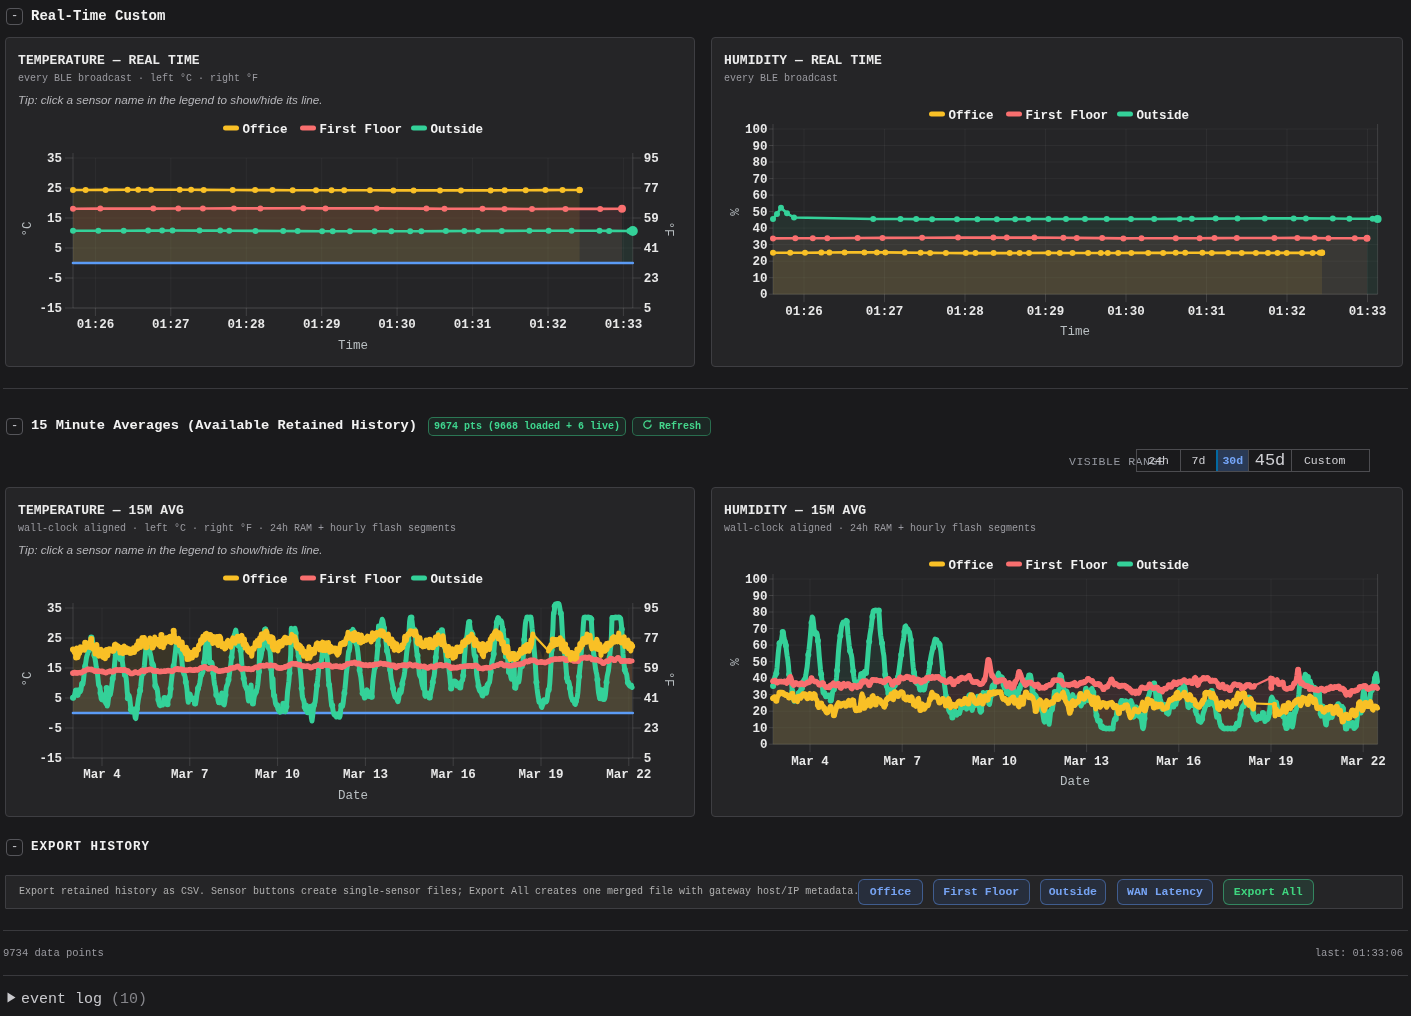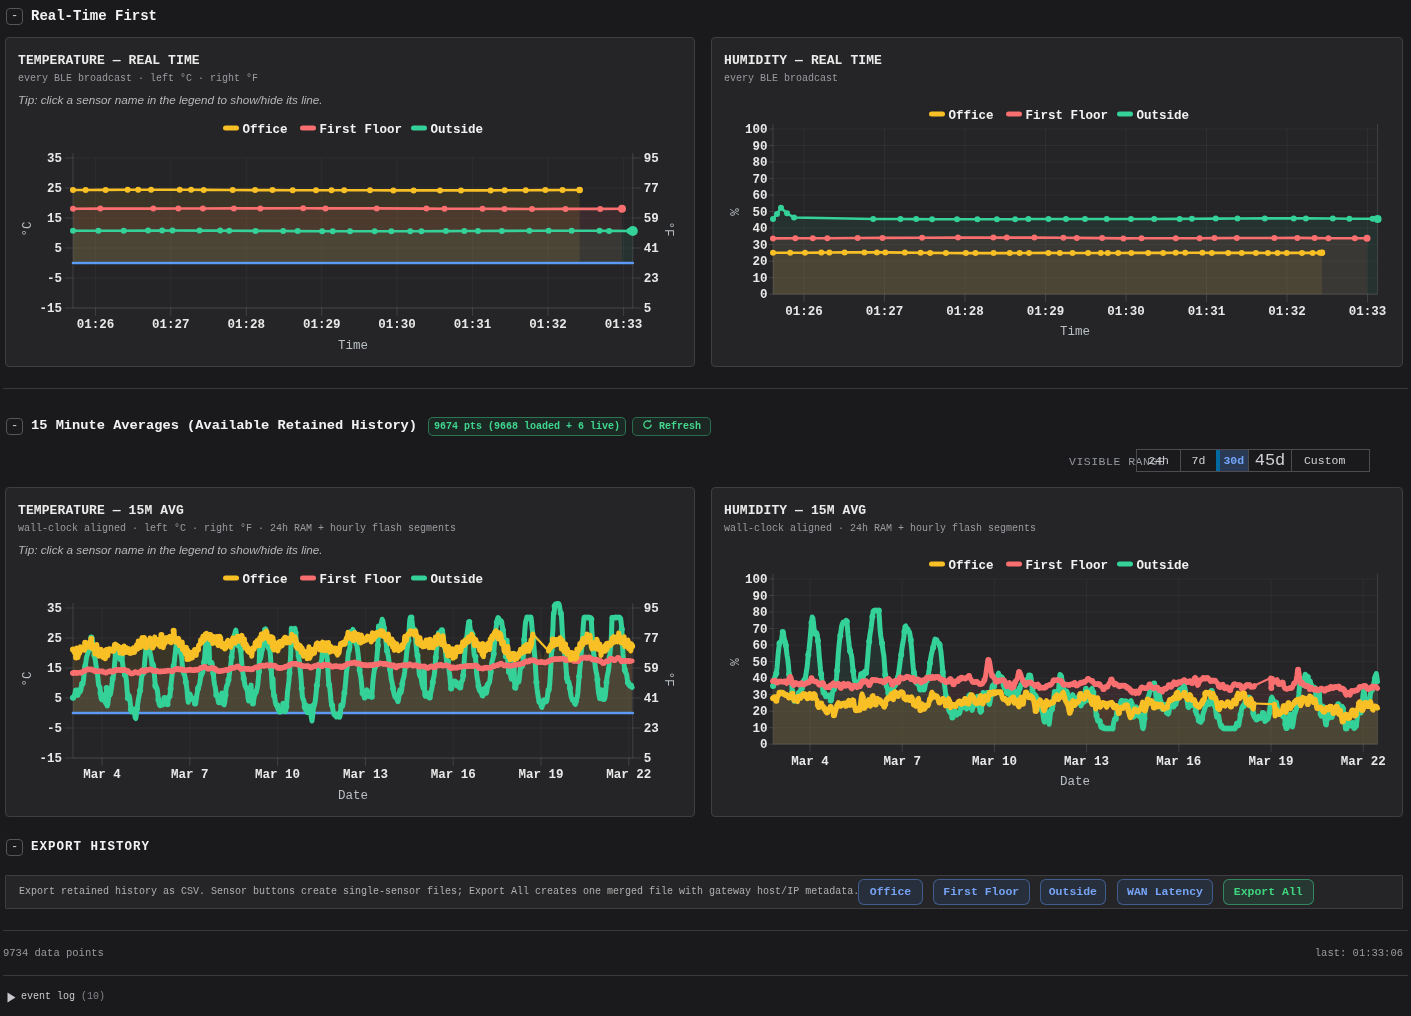--- a/index.html
+++ b/index.html
@@ -11,21 +11,21 @@
 .tip{position:absolute;left:12px;top:55px;font-family:"Liberation Sans",sans-serif;font-style:italic;font-size:11.7px;color:#b6b6ba;white-space:nowrap}
 .ch{position:absolute;left:-1px;top:-1px}
 .tk{font:700 12.5px "Liberation Mono",monospace;fill:#e8e8e8}
 .lg{font:700 12.5px "Liberation Mono",monospace;fill:#f2f2f2}
 .at{font:12.5px "Liberation Mono",monospace;fill:#b9bfc2}
 .badge{position:absolute;font-weight:700;font-size:10px;border-radius:5px;white-space:nowrap}
 .btn{position:absolute;font-weight:700;font-size:11.5px;border-radius:6px;text-align:center;white-space:nowrap}
 .hr{position:absolute;left:3px;right:3px;height:1px;background:#39393d}
 </style></head><body>
 <div class="tog" style="left:6px;top:8px">-</div>
-<div class="sh" style="left:31px;top:8px">Real-Time First</div>
+<div class="sh" style="left:31px;top:8px">Real-Time Custom</div>
 <div class="panel" style="left:5px;top:37px;width:690px;height:330px">
     <div class="pt">TEMPERATURE — REAL TIME</div>
     <div class="ps">every BLE broadcast · left °C · right °F</div>
     <div class="tip">Tip: click a sensor name in the legend to show/hide its line.</div>
     <svg class="ch" width="688" height="328" viewBox="0 0 688 328">
       <line x1="68.0" y1="121.0" x2="627.8" y2="121.0" stroke="rgba(255,255,255,0.045)"></line>
       <line x1="68.0" y1="151.0" x2="627.8" y2="151.0" stroke="rgba(255,255,255,0.045)"></line>
       <line x1="68.0" y1="181.0" x2="627.8" y2="181.0" stroke="rgba(255,255,255,0.045)"></line>
       <line x1="68.0" y1="211.0" x2="627.8" y2="211.0" stroke="rgba(255,255,255,0.045)"></line>
       <line x1="68.0" y1="241.0" x2="627.8" y2="241.0" stroke="rgba(255,255,255,0.045)"></line>
@@ -365,21 +365,21 @@
 <div class="sh" style="left:31px;top:418px;font-size:13.7px">15 Minute Averages (Available Retained History)</div>
 <div class="badge" style="left:428px;top:417px;height:19px;line-height:17px;padding:0 5px;color:#3fd68f;border:1px solid rgba(63,214,143,0.45);background:rgba(63,214,143,0.08)">9674 pts (9668 loaded + 6 live)</div>
 <div class="badge" style="left:632px;top:417px;height:19px;line-height:17px;padding:0 9px;color:#45d68c;border:1px solid rgba(63,214,143,0.4);background:rgba(63,214,143,0.07)"><svg width="11" height="11" viewBox="0 0 11 11" style="vertical-align:-1px">
       <path d="M9.2 5.5a3.7 3.7 0 1 1-1.1-2.6" fill="none" stroke="#45d68c" stroke-width="1.3"></path>
       <path d="M8.6 0.6 L8.8 3.2 L6.2 2.9 Z" fill="#45d68c"></path>
     </svg> Refresh</div>
 <div style="position:absolute;left:1069px;top:455px;font-size:11.5px;color:#9598a0;letter-spacing:.5px">VISIBLE RANGE</div>
 <div style="position:absolute;left:1136px;top:449px;width:234px;height:23px;border:1px solid #4c4c50;border-radius:0;overflow:hidden;display:flex">
     <div style="width:43.2px;line-height:21px;text-align:center;font-size:11.5px;color:#d0d0d4;">24h</div>
     <div style="width:35.6px;line-height:21px;text-align:center;font-size:11.5px;border-left:1px solid #4c4c50;color:#d0d0d4;">7d</div>
-    <div style="width:32px;line-height:21px;text-align:center;font-size:11.5px;border-left:4px solid #0369a1;background:#2a3a55;color:#74a5f8;font-weight:700;">30d</div>
+    <div style="width:32px;line-height:21px;text-align:center;font-size:11.5px;border-left:2px solid #0369a1;background:#2a3a55;color:#74a5f8;font-weight:700;">30d</div>
     <div style="width:43.5px;line-height:21px;text-align:center;font-size:17px;border-left:1px solid #4c4c50;color:#d0d0d4;">45d</div>
     <div style="width:65.8px;line-height:21px;text-align:center;font-size:11.5px;border-left:1px solid #4c4c50;color:#d0d0d4;">Custom</div>
   </div>
 <div class="panel" style="left:5px;top:487px;width:690px;height:330px">
     <div class="pt">TEMPERATURE — 15M AVG</div>
     <div class="ps">wall-clock aligned · left °C · right °F · 24h RAM + hourly flash segments</div>
     <div class="tip">Tip: click a sensor name in the legend to show/hide its line.</div>
     <svg class="ch" width="688" height="328" viewBox="0 0 688 328">
       <line x1="68.0" y1="121.0" x2="627.8" y2="121.0" stroke="rgba(255,255,255,0.045)"></line>
       <line x1="68.0" y1="151.0" x2="627.8" y2="151.0" stroke="rgba(255,255,255,0.045)"></line>
@@ -1587,12 +1587,12 @@
 <div class="btn" style="left:1039.7px;top:879px;width:66.3px;height:26px;line-height:24px;color:#76a3f3;border:1px solid rgba(96,150,246,0.45);background:rgba(59,130,246,0.10);">Outside</div>
 <div class="btn" style="left:1117px;top:879px;width:96px;height:26px;line-height:24px;color:#76a3f3;border:1px solid rgba(96,150,246,0.45);background:rgba(59,130,246,0.10);">WAN Latency</div>
 <div class="btn" style="left:1223px;top:879px;width:90.5px;height:26px;line-height:24px;color:#3fd67f;border:1px solid rgba(63,214,143,0.5);background:rgba(63,214,143,0.10);">Export All</div>
 <div class="hr" style="top:930px"></div>
 <div style="position:absolute;left:3px;top:947px;font-size:10.5px;color:#9a9aa0">9734 data points</div>
 <div style="position:absolute;right:8px;top:947px;font-size:10.5px;color:#9a9aa0">last: 01:33:06</div>
 <div class="hr" style="top:975px"></div>
 <svg style="position:absolute;left:7px;top:992px" width="9" height="11" viewBox="0 0 9 11">
     <path d="M0.5 0.5 L8.5 5.5 L0.5 10.5 Z" fill="#c9c9cd"></path>
   </svg>
-<div style="position:absolute;left:21px;top:991px;font-size:10px;color:#c9c9cd">event log <span style="color:#85858a">(10)</span></div>
+<div style="position:absolute;left:21px;top:991px;font-size:15px;color:#c9c9cd">event log <span style="color:#85858a">(10)</span></div>
 </body></html>

